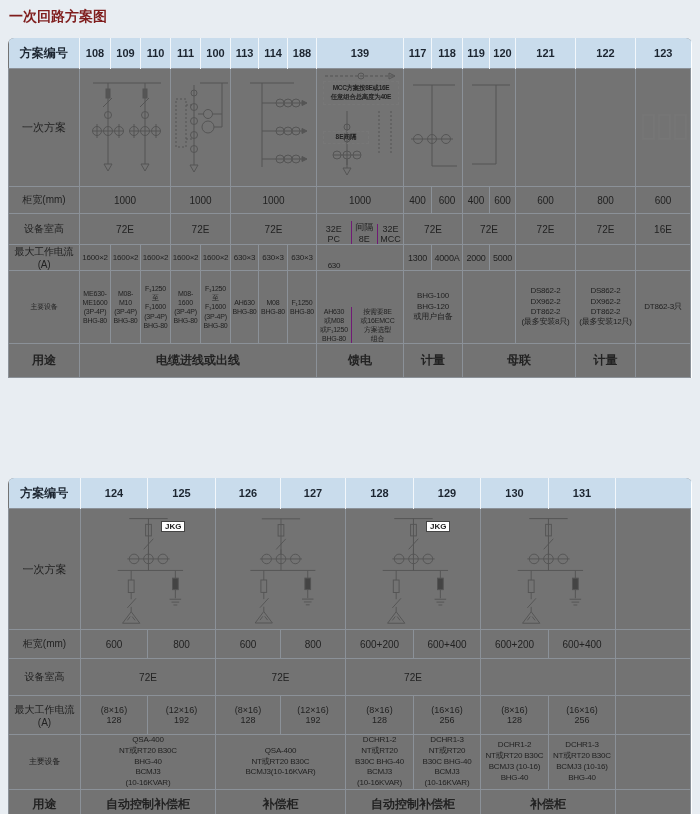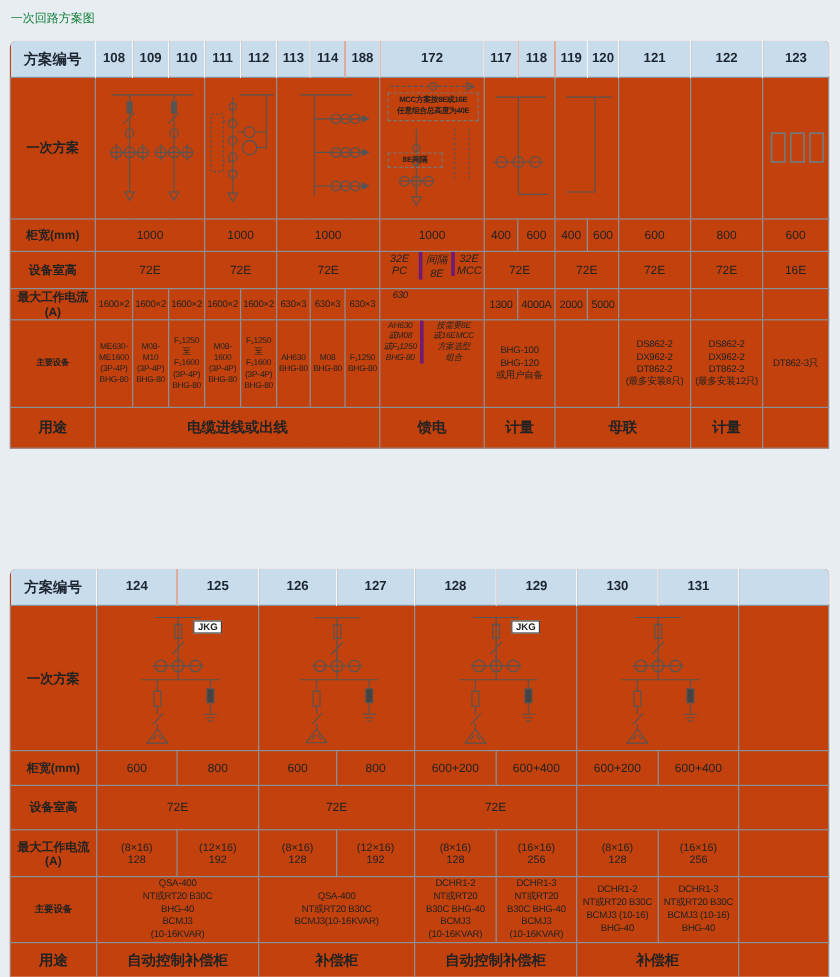--- a/index.html
+++ b/index.html
@@ -4,49 +4,49 @@
 <style>
   html,body{margin:0;padding:0;}
   body{
     width:700px;height:814px;overflow:hidden;
     background:#e8edf2;
     font-family:"Liberation Sans",sans-serif;
     color:#222;
   }
   .page-title{
     margin:8px 0 12px 9px;
-    font-size:10px;font-weight:normal;color:#15803d;
+    font-size:14px;font-weight:bold;color:#7f1d1d;
   }
   .tbl-wrap{margin:0 8px;border-radius:6px 6px 0 0;overflow:hidden;background:#fff;}
-  table{border-collapse:collapse;table-layout:fixed;width:628px;background:#c2410c;}
+  table{border-collapse:collapse;table-layout:fixed;width:628px;background:#737373;}
   td,th{border:1px solid #8b9198;padding:0 1px;text-align:center;vertical-align:middle;overflow:hidden;}
   tr.r-head th{
     background:#c9dcec;border:none;border-right:1px solid #f2f7fb;
     font-size:11px;font-weight:bold;color:#1c2530;height:30px;
   }
   tr.r-head th:last-child{border-right:none;}
-  th.lbl,td.lbl{font-size:12px;font-weight:bold;}
+  th.lbl,td.lbl{font-size:12px;font-weight:normal;}
   tr.r-head th.lbl{font-size:12px;}
   .t1 tr.r-diag td{height:117px;}
   .t1 tr.r-width td{height:26px;font-size:10px;}
   .t1 tr.r-height td{height:30px;font-size:10px;}
   .t1 tr.r-current td{height:25px;font-size:8px;letter-spacing:-0.2px;}
   .t1 tr.r-equip td{height:72px;font-size:7px;letter-spacing:-0.2px;line-height:1.3;}
   .t1 tr.r-usage td{height:33px;font-size:12px;font-weight:bold;}
   .t2 tr.r-diag td{height:120px;}
   .t2 tr.r-width td{height:28px;font-size:10px;}
   .t2 tr.r-height td{height:36px;font-size:10px;}
   .t2 tr.r-current td{height:38px;font-size:9px;}
   .t2 tr.r-equip td{height:53px;font-size:8px;letter-spacing:-0.2px;line-height:1.35;}
   .t2 tr.r-usage td{height:30px;font-size:12px;font-weight:bold;}
   td.lbl{font-size:11px;}
   .pre{white-space:pre-line;}
   td.nopad{padding:0;}
-  .subrow{display:flex;height:100%;align-items:flex-start;font-style:italic;}
-  .subcell{display:flex;align-items:center;justify-content:center;border-left:3px solid #701a75;}
+  .subrow{display:flex;height:100%;align-items:flex-end;}
+  .subcell{display:flex;align-items:center;justify-content:center;border-left:1px solid #701a75;}
   .subcell:first-child{border-left:none;}
   .diagwrap{position:relative;width:100%;height:100%;display:flex;align-items:flex-start;justify-content:center;}
   svg{display:block;}
   .mcc-note{
     position:absolute;left:6px;top:12px;width:72px;
     border:1px dashed #777;padding:2px 1px;
     font-size:6.5px;line-height:1.35;letter-spacing:-0.3px;text-align:center;font-weight:bold;
   }
   .mcc-interval{
     position:absolute;left:6px;top:62px;width:44px;
@@ -118,25 +118,25 @@
           <col style="width:60px">
           <col style="width:55px">
     </colgroup>
     <tbody>
           <tr class="r-head">
       <th class="lbl">方案编号</th>
       <th>108</th>
       <th>109</th>
       <th>110</th>
       <th>111</th>
-      <th>112</th>
+      <th>100</th>
       <th>113</th>
       <th>114</th>
       <th>188</th>
-      <th>172</th>
+      <th>139</th>
       <th>117</th>
       <th>118</th>
       <th>119</th>
       <th>120</th>
       <th>121</th>
       <th>122</th>
       <th>123</th>
     </tr>
 
     <tr class="r-diag">

